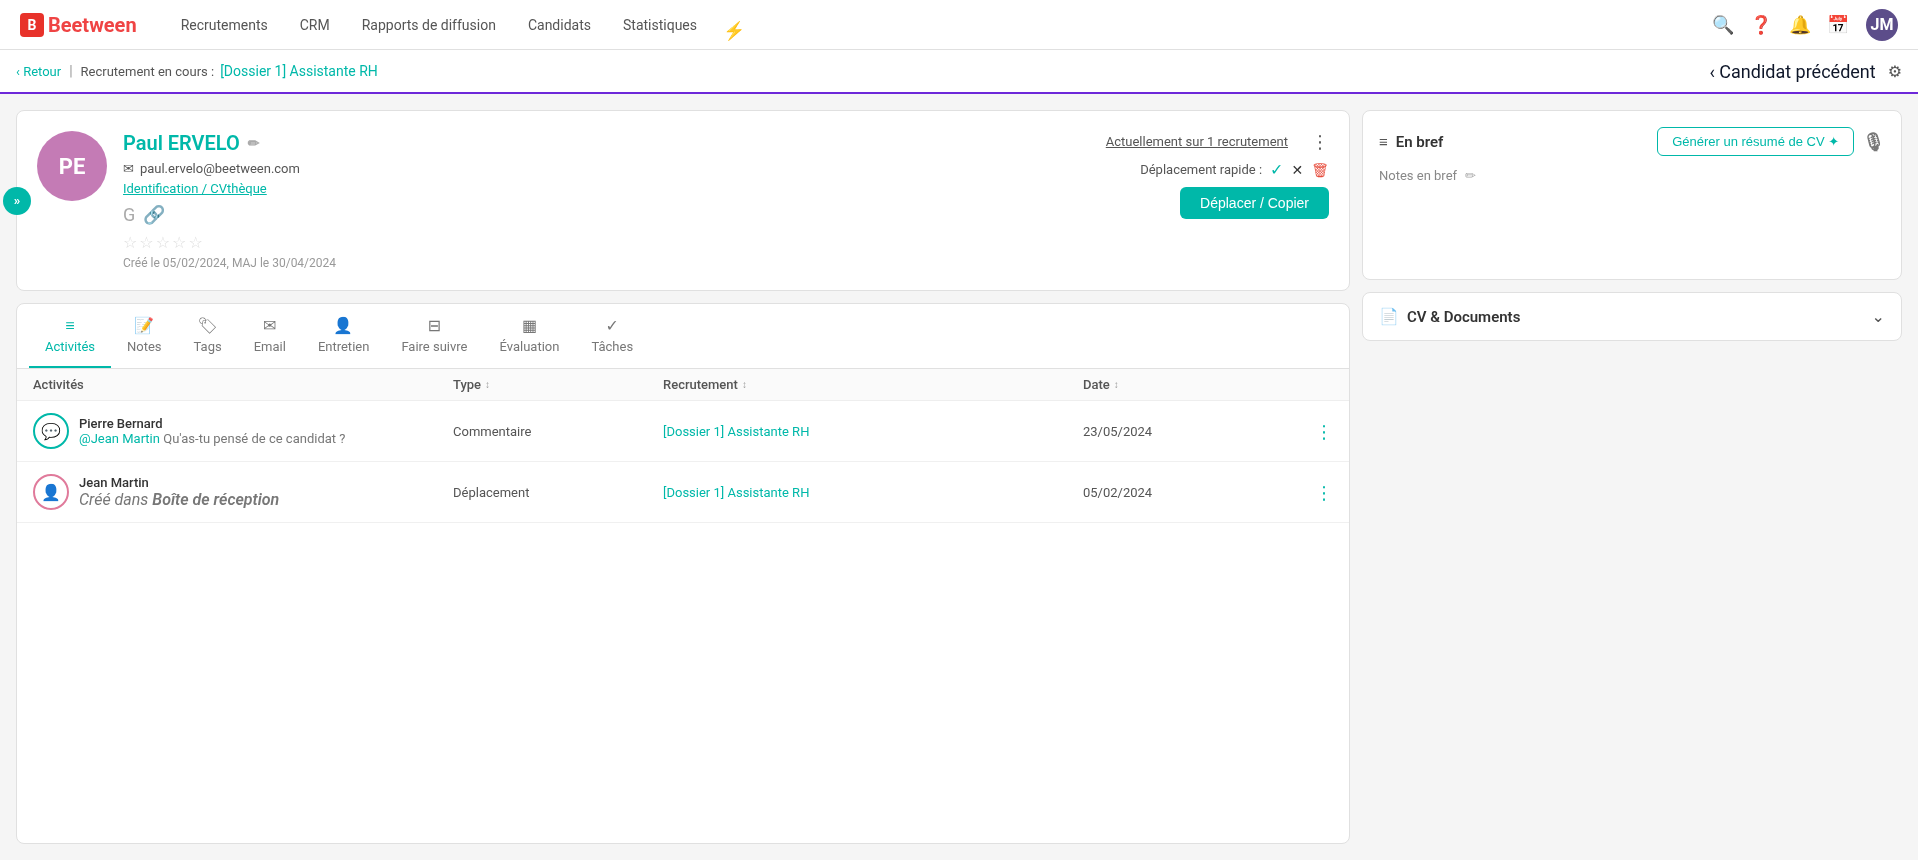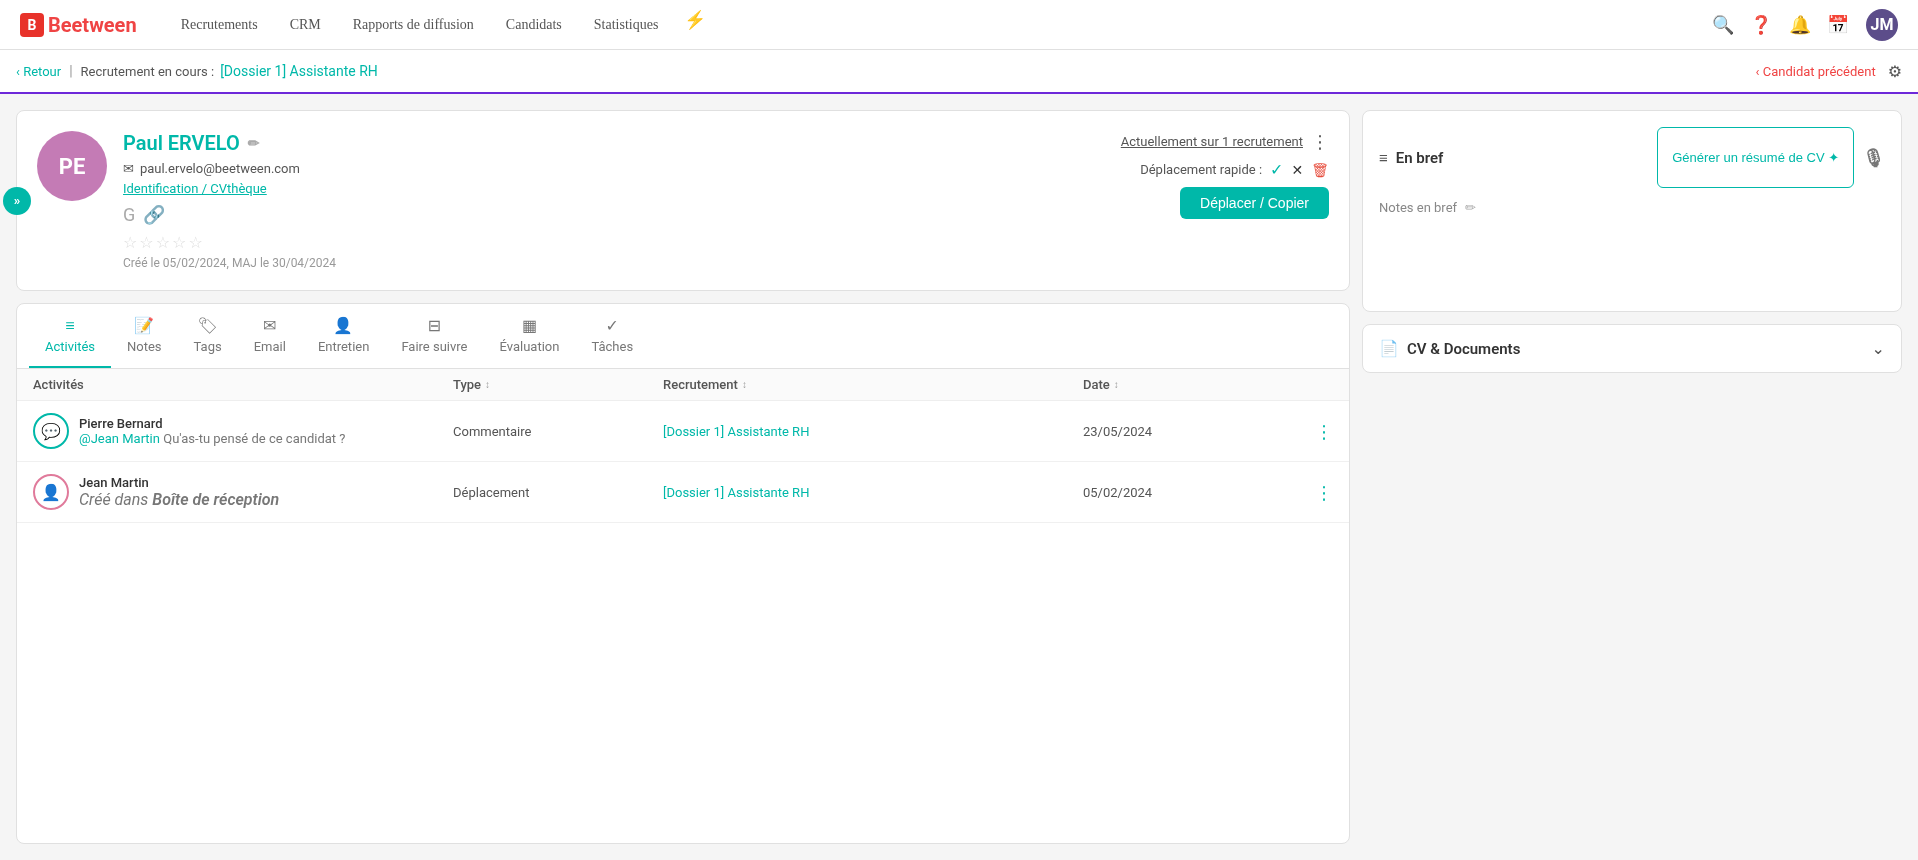--- a/index.html
+++ b/index.html
@@ -31,21 +31,21 @@
       height: 24px;
       border-radius: 4px;
       display: flex;
       align-items: center;
       justify-content: center;
       font-size: 14px;
       font-weight: bold;
       margin-right: 4px;
     }
     .logo-text { color: #ef4444; font-weight: 700; }
-    .nav-links { display: flex; gap: 4px; align-items: flex-start; font-family: Liberation Serif, serif; }
+    .nav-links { display: flex; gap: 4px; align-items: flex-end; }
     .nav-link {
       padding: 8px 14px;
       color: #555;
       cursor: pointer;
       border-radius: 4px;
       font-size: 14px;
     }
     .nav-bolt { margin-left: 8px; color: #333; font-size: 18px; cursor: pointer; }
     .nav-actions { margin-left: auto; display: flex; align-items: center; gap: 16px; }
     .nav-icon { color: #555; cursor: pointer; font-size: 18px; }
@@ -70,21 +70,21 @@
       display: flex;
       align-items: center;
       padding: 0 16px;
       height: 44px;
     }
     .back-link { color: #00b8a9; cursor: pointer; font-size: 13px; display: flex; align-items: center; gap: 4px; }
     .breadcrumb-sep { color: #999; margin: 0 8px; }
     .breadcrumb-text { font-size: 13px; color: #555; }
     .breadcrumb-link { color: #00b8a9; cursor: pointer; }
     .sub-nav-right { margin-left: auto; display: flex; align-items: center; gap: 12px; }
-    .prev-candidate { color: #ef4444; font-size: 13px; cursor: pointer; display: flex; align-items: center; gap: 4px; text-align: center; }
+    .prev-candidate { color: #0f172a; font-size: 18px; cursor: pointer; display: flex; align-items: center; gap: 4px; text-align: center; }
     .settings-icon { color: #555; cursor: pointer; font-size: 16px; }
 
     
     .main-content {
       display: flex;
       gap: 0;
       padding: 16px;
       height: calc(100vh - 94px);
     }
     .left-panel {
@@ -290,21 +290,21 @@
       font-weight: 600;
       color: #333;
       margin-bottom: 12px;
     }
     .right-card-header-icon { color: #555; }
     .generate-cv-btn {
       margin-left: auto;
       border: 1px solid #00b8a9;
       color: #00b8a9;
       background: #fff;
-      padding: 22px 14px;
+      padding: 6px 14px;
       border-radius: 6px;
       cursor: pointer;
       font-size: 13px;
       display: flex;
       align-items: center;
       gap: 4px;
     }
     .mic-icon { color: #777; font-size: 18px; cursor: pointer; }
     .notes-en-bref { display: flex; align-items: center; gap: 8px; color: #888; font-size: 13px; }
     .notes-edit-icon { cursor: pointer; color: #aaa; }
@@ -391,21 +391,21 @@
           <div class="stars">
             <span>☆</span>
             <span>☆</span>
             <span>☆</span>
             <span>☆</span>
             <span>☆</span>
           </div>
           <div class="candidate-dates">Créé le 05/02/2024, MAJ le 30/04/2024</div>
         </div>
         <div class="candidate-right">
-          <div style="display:flex; align-items:center; gap:8px;margin-left:36px;">
+          <div style="display:flex; align-items:center; gap:23px;margin-left:36px;">
             <span class="recruitment-link">Actuellement sur 1 recrutement</span>
             <span class="three-dots">⋮</span>
           </div>
           <div class="quick-move-bar">
             <span>Déplacement rapide :</span>
             <span class="icon-check">✓</span>
             <span class="icon-x">✕</span>
             <span class="icon-trash">🗑</span>
           </div>
           <button class="move-copy-btn">Déplacer / Copier</button>

